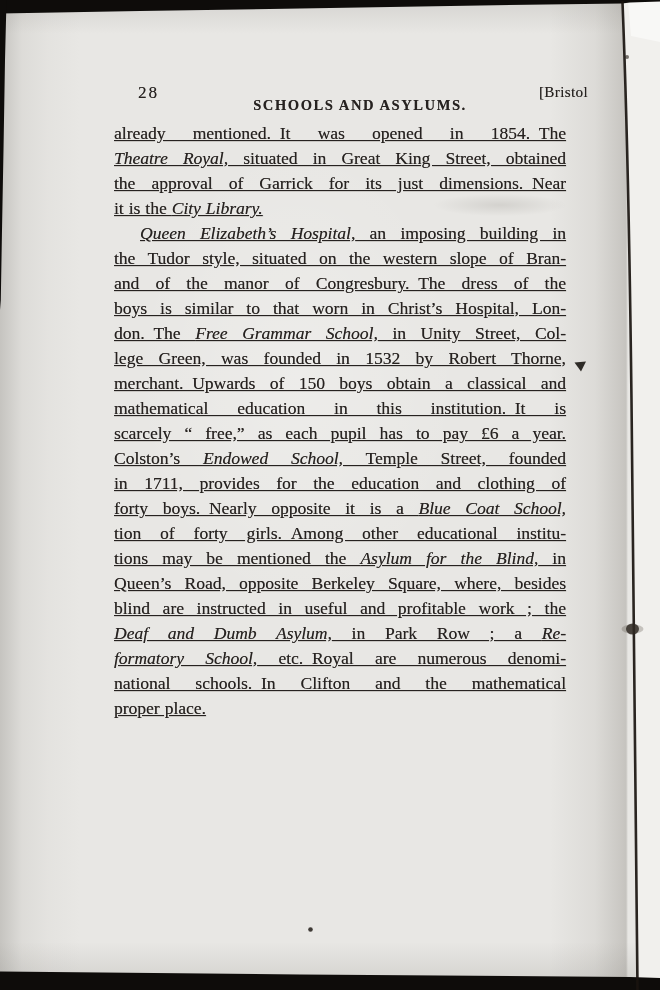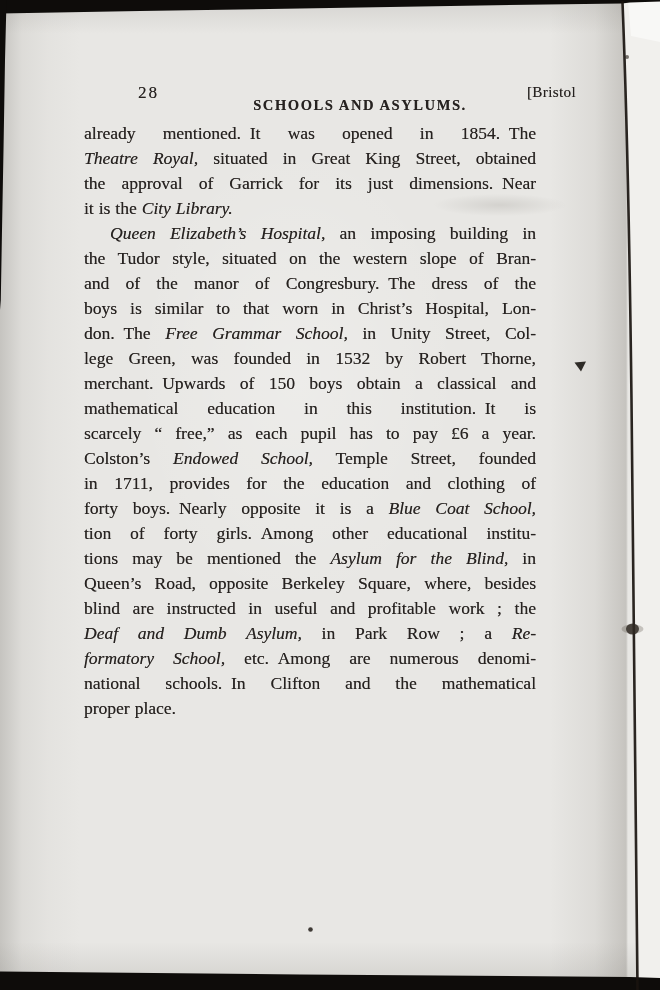--- a/index.html
+++ b/index.html
@@ -27,26 +27,26 @@
     font-size: 17px; letter-spacing: 2px;
     text-shadow: .2px .3px .4px rgba(35,30,25,.55);
   }
   .running-title {
     position: absolute; left: 0; right: 4px; top: 14px;
     text-align: center;
     font-size: 14.5px; font-weight: bold; letter-spacing: 1.6px;
     text-shadow: .2px .3px .4px rgba(35,30,25,.5);
   }
   .place-marker {
-    position: absolute; right: 12px; top: 1px;
+    position: absolute; right: 0; top: 1px;
     font-size: 15px; letter-spacing: .4px;
     text-shadow: .2px .3px .4px rgba(35,30,25,.5);
   }
 
-  .text-block { position: absolute; top: 121px; left: 84px; width: 452px; }
+  .text-block { position: absolute; top: 121px; left: 114px; width: 452px; text-decoration: underline; }
   .line {
     height: 25px; line-height: 25px;
     font-size: 17.5px;
     text-align: justify; text-align-last: justify;
     word-spacing: .6px;
     white-space: normal;
     text-shadow: .2px .3px .45px rgba(35,30,25,.55);
   }
   .line.end { text-align-last: left; }
   .line.ind { text-indent: 26px; }
@@ -83,21 +83,21 @@
       <div class="line"><span>mathematical education in this institution. It is</span></div>
       <div class="line"><span>scarcely “ free,” as each pupil has to pay £6 a year.</span></div>
       <div class="line"><span>Colston’s </span><span class="it">Endowed School,</span><span> Temple Street, founded</span></div>
       <div class="line"><span>in 1711, provides for the education and clothing of</span></div>
       <div class="line"><span>forty boys. Nearly opposite it is a </span><span class="it">Blue Coat School,</span></div>
       <div class="line"><span>tion of forty girls. Among other educational institu-</span></div>
       <div class="line"><span>tions may be mentioned the </span><span class="it">Asylum for the Blind,</span><span> in</span></div>
       <div class="line"><span>Queen’s Road, opposite Berkeley Square, where, besides</span></div>
       <div class="line"><span>blind are instructed in useful and profitable work ; the</span></div>
       <div class="line"><span class="it">Deaf and Dumb Asylum,</span><span> in Park Row ; a </span><span class="it">Re-</span></div>
-      <div class="line"><span class="it">formatory School,</span><span> etc. Among are numerous denomi-</span></div>
+      <div class="line"><span class="it">formatory School,</span><span> etc. Royal are numerous denomi-</span></div>
       <div class="line"><span>national schools. In Clifton and the mathematical</span></div>
       <div class="line end"><span>proper place.</span></div>
     </div>
 
   <svg class="artifacts" viewBox="0 0 660 990" aria-hidden="true">
 
     <polygon class="strip" points="623,0 660,0 660,990 639,990 636,800 634,620 631,380 628,200 624,60"></polygon>
     <polygon points="628,2 660,2 660,42 631,36" fill="rgba(255,255,255,0.5)"></polygon>
 
     <polygon class="bar" points="0,0 660,0 660,1.5 630,2.5 622,3.5 480,5.5 300,8.5 140,11 0,13.5"></polygon>

